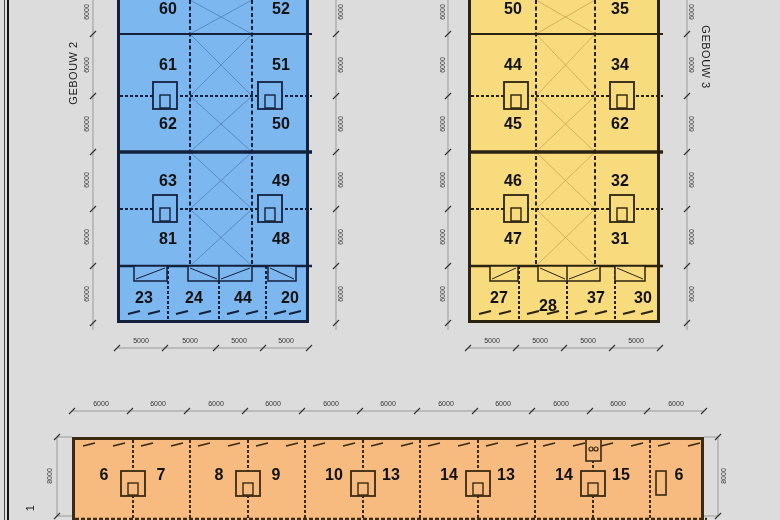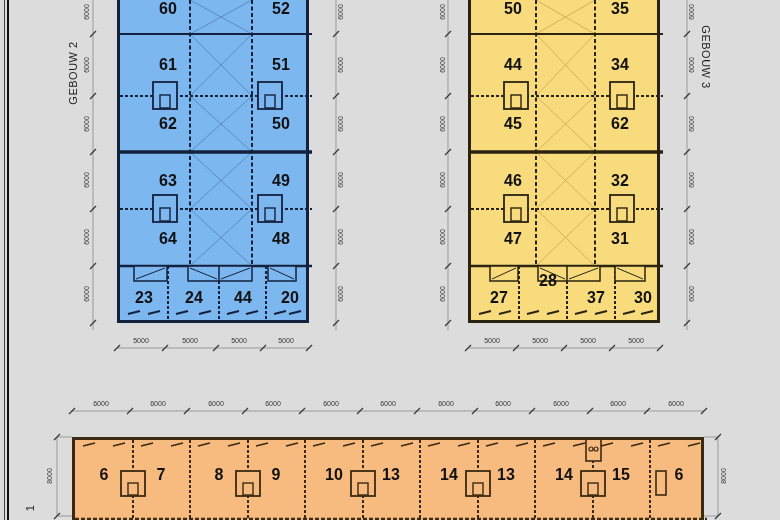--- a/index.html
+++ b/index.html
@@ -85,21 +85,21 @@
       <rect x="148" y="266" width="28" height="15" stroke-width="1.5"></rect>
       <line x1="99" y1="266" x2="99" y2="281" stroke-width="1.5"></line>
       <path d="M16 279 L45 268 M70 268 L97 279 M101 279 L130 268 M150 268 L174 279" stroke-width="1" fill="none"></path>
     </g>
     <path d="M8 314 L20 311 M28 314 L40 311 M56 314 L68 311 M79 314 L91 311 M107 314 L119 311 M126 314 L138 311 M154 314 L166 311 M169 314 L181 311" stroke="#14213d" stroke-width="2" fill="none"></path>
   </svg>
   <div class="unit-num" style="left:33px;top:2px">60</div>
   <div class="unit-num" style="left:33px;top:58px">61</div>
   <div class="unit-num" style="left:33px;top:117px">62</div>
   <div class="unit-num" style="left:33px;top:174px">63</div>
-  <div class="unit-num" style="left:33px;top:232px">64</div>
+  <div class="unit-num" style="left:33px;top:232px">81</div>
   <div class="unit-num" style="left:146px;top:2px">52</div>
   <div class="unit-num" style="left:146px;top:58px">51</div>
   <div class="unit-num" style="left:146px;top:117px">50</div>
   <div class="unit-num" style="left:146px;top:174px">49</div>
   <div class="unit-num" style="left:146px;top:232px">48</div>
   <div class="unit-num" style="left:9px;top:291px">23</div>
   <div class="unit-num" style="left:59px;top:291px">24</div>
   <div class="unit-num" style="left:108px;top:291px">44</div>
   <div class="unit-num" style="left:155px;top:291px">20</div>
 </div>
@@ -144,21 +144,21 @@
   <div class="unit-num" style="left:27px;top:58px">44</div>
   <div class="unit-num" style="left:27px;top:117px">45</div>
   <div class="unit-num" style="left:27px;top:174px">46</div>
   <div class="unit-num" style="left:27px;top:232px">47</div>
   <div class="unit-num" style="left:134px;top:2px">35</div>
   <div class="unit-num" style="left:134px;top:58px">34</div>
   <div class="unit-num" style="left:134px;top:117px">62</div>
   <div class="unit-num" style="left:134px;top:174px">32</div>
   <div class="unit-num" style="left:134px;top:232px">31</div>
   <div class="unit-num" style="left:13px;top:291px">27</div>
-  <div class="unit-num" style="left:62px;top:274px">28</div>
+  <div class="unit-num" style="left:62px;top:299px">28</div>
   <div class="unit-num" style="left:110px;top:291px">37</div>
   <div class="unit-num" style="left:157px;top:291px">30</div>
 </div>
 
 <div class="building bldg-orange">
   <svg width="632" height="83" viewBox="0 0 632 83">
     <g stroke="#3a2a12">
       <line x1="58" y1="0" x2="58" y2="79" stroke-width="2" stroke-dasharray="3 2"></line>
       <line x1="115" y1="0" x2="115" y2="79" stroke-width="2" stroke-dasharray="3 2"></line>
       <line x1="173" y1="0" x2="173" y2="79" stroke-width="2" stroke-dasharray="3 2"></line>

